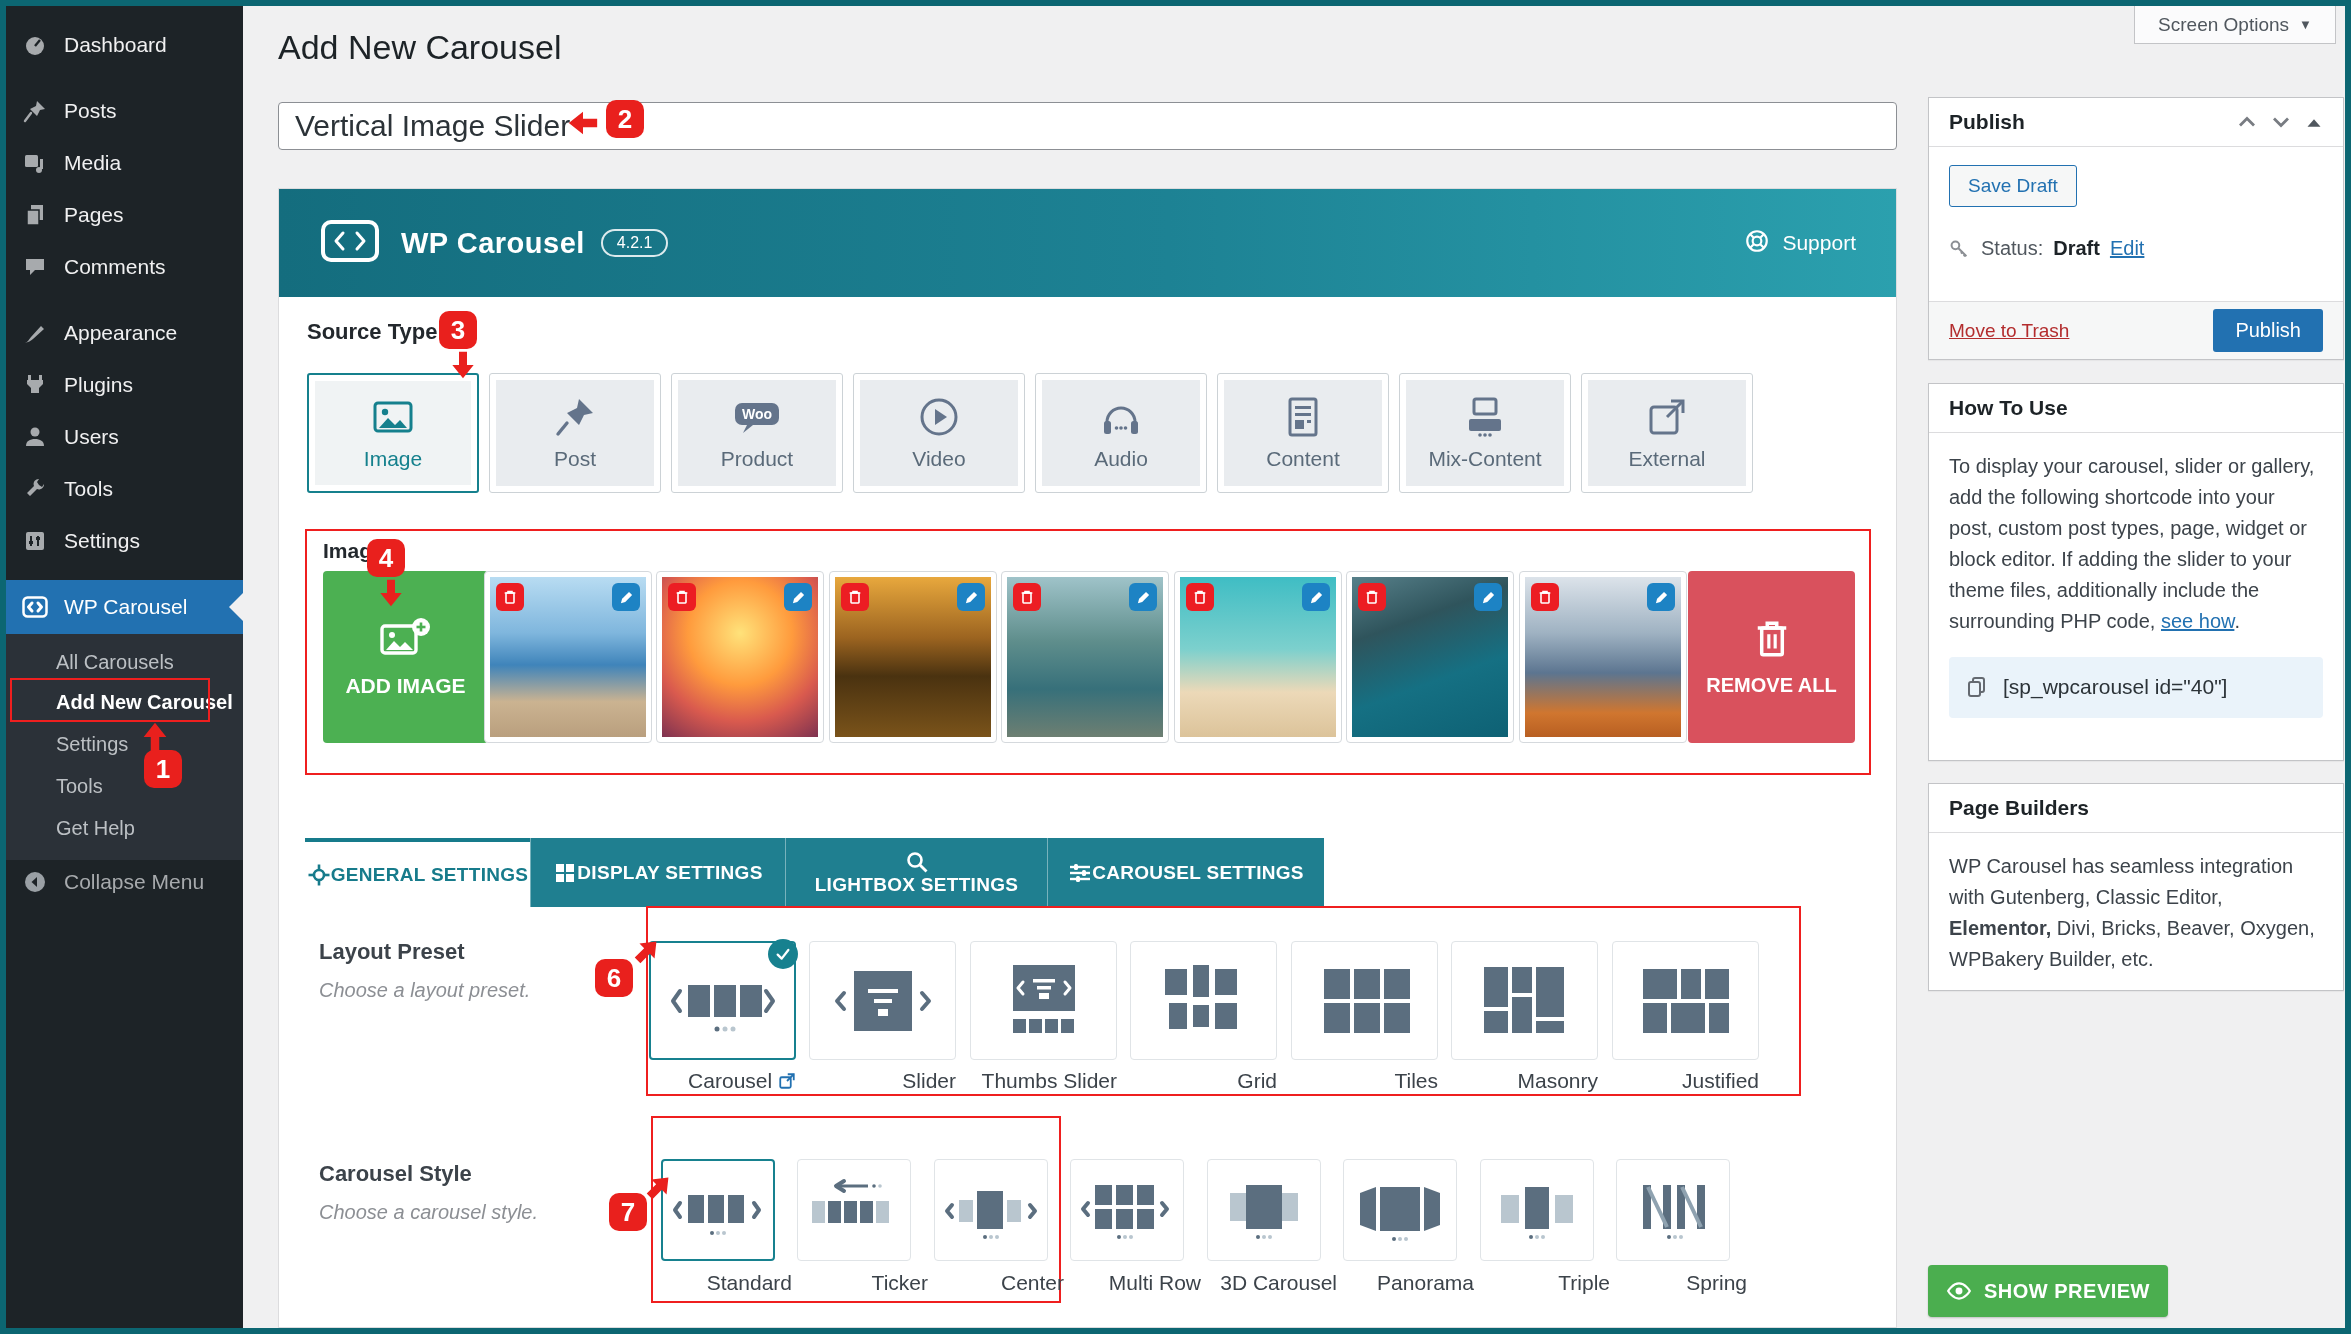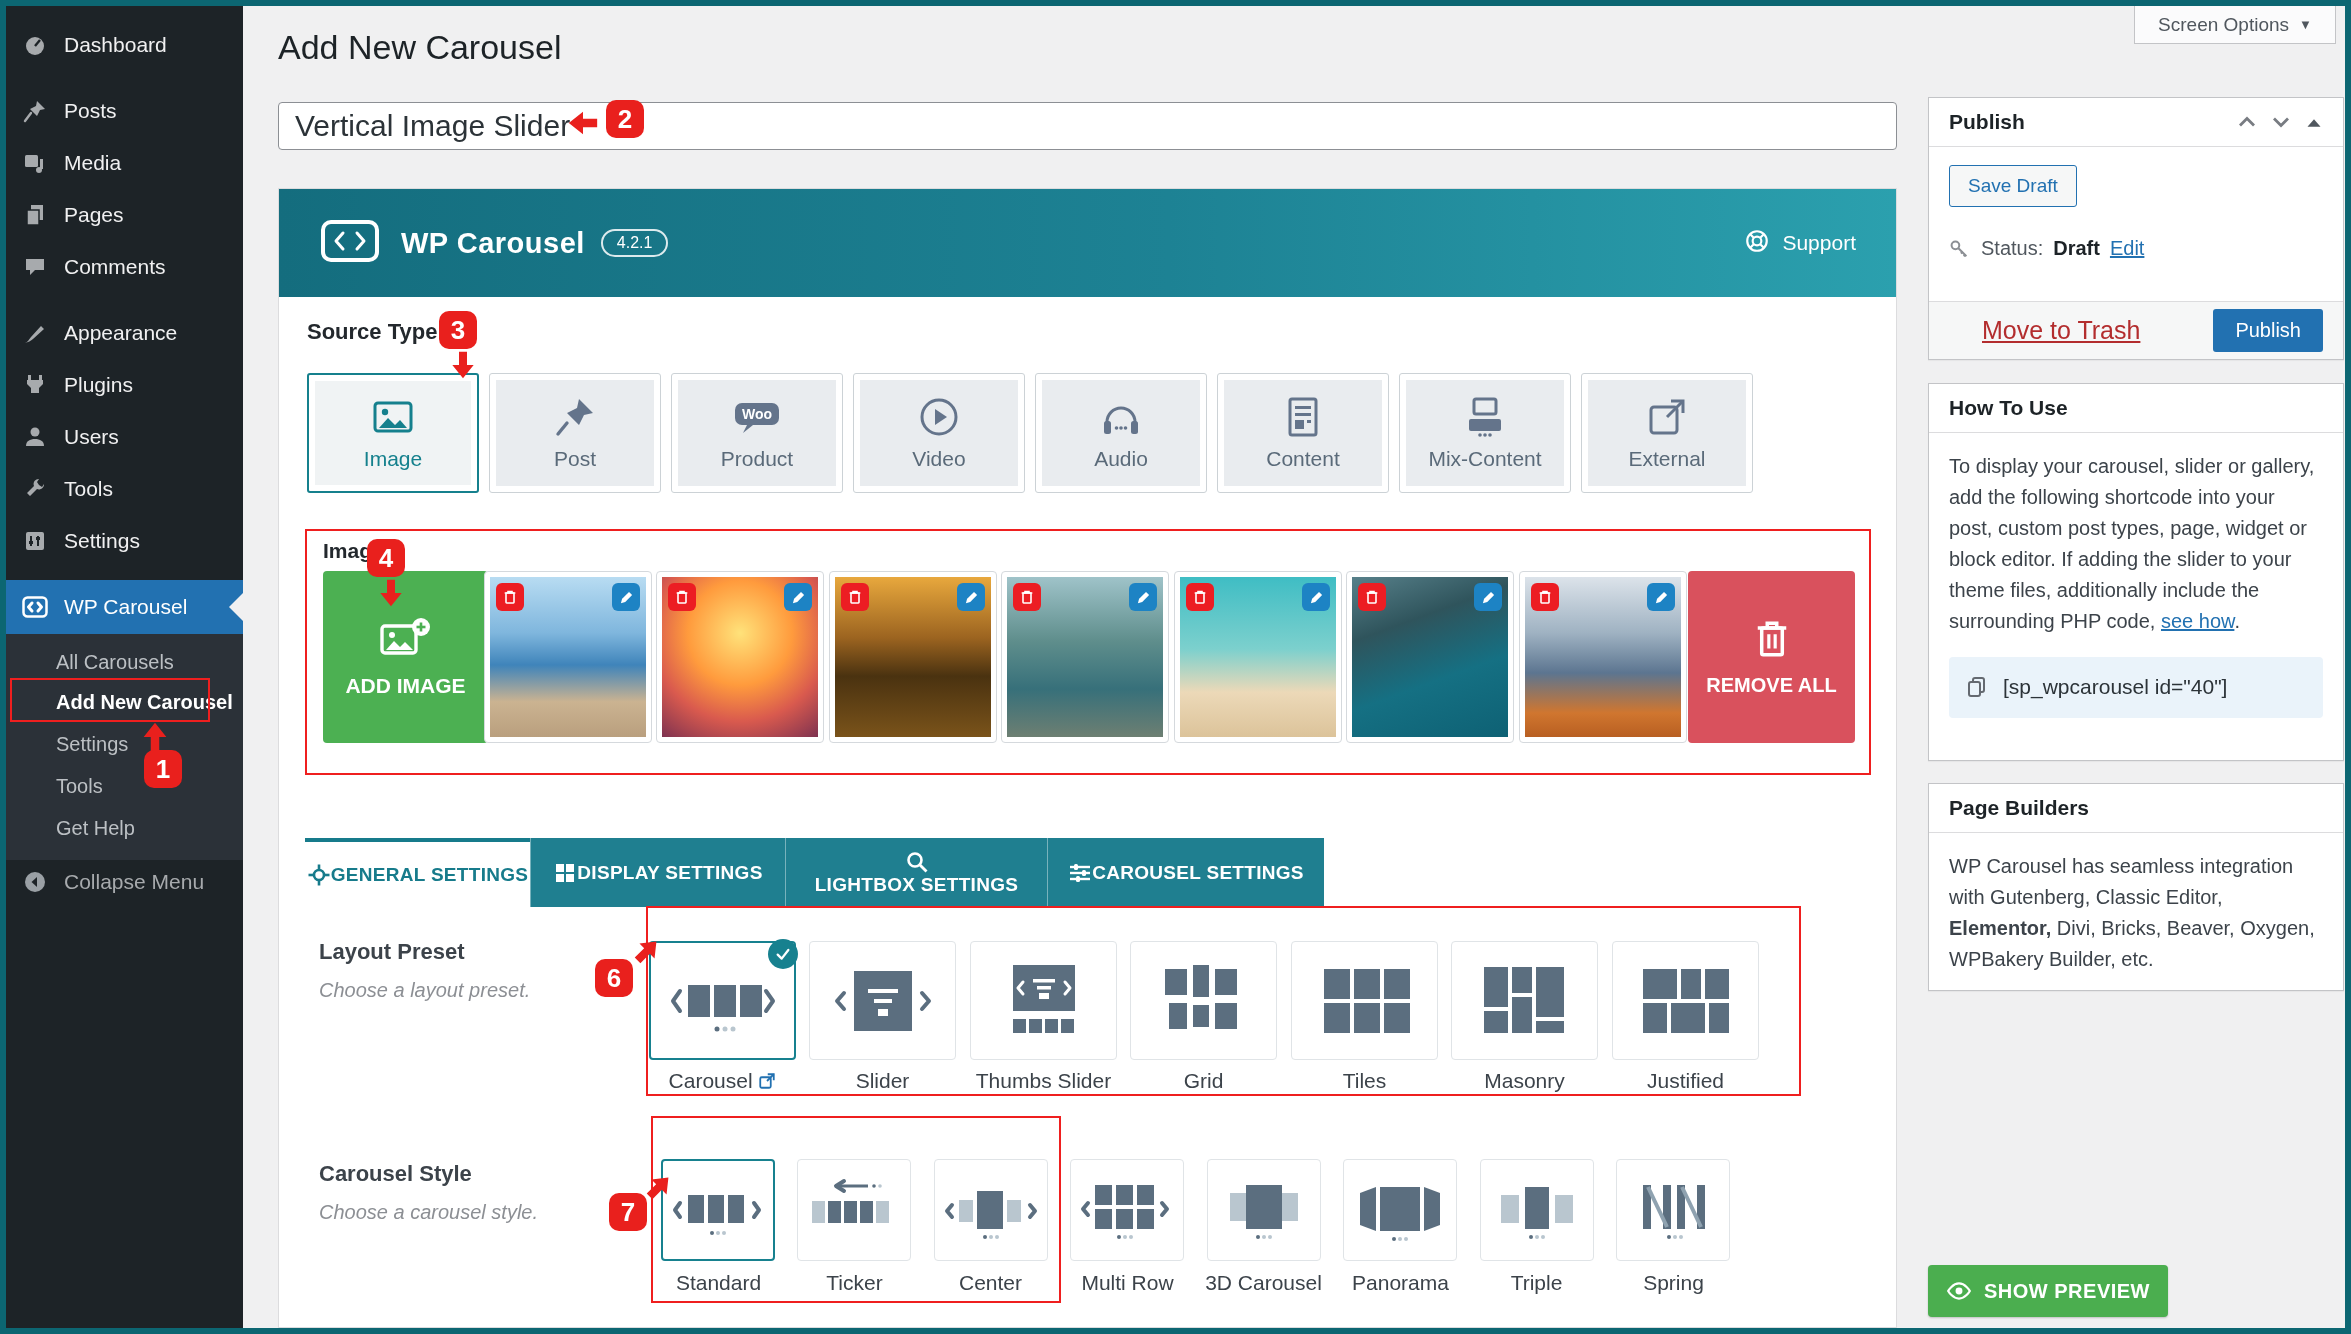--- a/index.html
+++ b/index.html
@@ -63,37 +63,37 @@
   .badge.edit{right:6px;background:#1d83c4;}
   
   .tab{position:absolute;top:649px;height:69px;display:flex;align-items:center;justify-content:center;
      gap:0;font-size:19px;font-weight:bold;letter-spacing:.3px;cursor:pointer;box-sizing:border-box;}
   .tab.teal{background:#1f7f90;color:#fff;border-left:1px solid rgba(255,255,255,.4);}
   .tab.active{background:#fff;color:#177b8b;border-top:4px solid #177b8b;}
   
   .opt-card{position:absolute;background:#fff;border:1px solid #e0e4e7;border-radius:4px;
      display:flex;align-items:center;justify-content:center;box-sizing:border-box;cursor:pointer;}
   .opt-card.sel{border:2px solid #17818f;}
-  .opt-lbl{position:absolute;width:147px;text-align:center;font-size:21px;color:#3c434a;}
+  .opt-lbl{position:absolute;width:147px;text-align:right;font-size:21px;color:#3c434a;}
   .check-badge{position:absolute;top:-4px;right:-4px;width:30px;height:30px;border-radius:50%;
      background:#17818f;display:flex;align-items:center;justify-content:center;}
   
   .panel{position:absolute;left:1922px;width:416px;background:#fff;border:1px solid #c3c4c7;
      box-sizing:border-box;box-shadow:0 1px 1px rgba(0,0,0,.04);}
   .panel-h{height:48px;display:flex;align-items:center;padding:0 20px;border-bottom:1px solid #dcdcde;
      font-size:21px;font-weight:bold;color:#1d2327;}
   .panel-body{padding:18px 20px;font-size:20px;color:#3c434a;line-height:1.55;}
   #save-draft{border:1px solid #2271b1;color:#2271b1;background:#f6f7f7;border-radius:3px;
      font-size:19px;padding:9px 18px;cursor:pointer;font-family:"Liberation Sans",sans-serif;}
   .status-row{display:flex;align-items:center;gap:10px;margin-top:26px;font-size:20px;color:#50575e;}
   .publish-foot{position:absolute;left:0;bottom:0;width:100%;height:58px;background:#f6f7f7;
      border-top:1px solid #dcdcde;display:flex;align-items:center;justify-content:space-between;
      padding:0 20px;box-sizing:border-box;}
   a.link{color:#2271b1;text-decoration:underline;cursor:pointer;}
-  a.trash-link{color:#b32d2e;text-decoration:underline;font-size:25px;cursor:pointer;margin-left:33px;}
+  a.trash-link{color:#b32d2e;text-decoration:underline;font-size:19px;cursor:pointer;}
   #publish-btn{background:#2271b1;color:#fff;border:none;border-radius:3px;font-size:20px;
      padding:10px 22px;cursor:pointer;font-family:"Liberation Sans",sans-serif;}
   #shortcode{margin-top:20px;background:#eaf3fa;border-radius:4px;padding:14px 16px;display:flex;
      align-items:center;gap:14px;font-size:21px;color:#2c3338;}
   #show-preview{position:absolute;left:1922px;top:1259px;width:240px;height:52px;background:#4bae4f;
      border:none;border-radius:4px;color:#fff;font-weight:bold;font-size:20px;letter-spacing:.5px;
      display:flex;align-items:center;justify-content:center;gap:12px;cursor:pointer;
      font-family:"Liberation Sans",sans-serif;box-shadow:0 1px 2px rgba(0,0,0,.2);}
   
   .ann{position:absolute;width:38px;height:38px;background:#e9201d;border-radius:10px;color:#fff;

